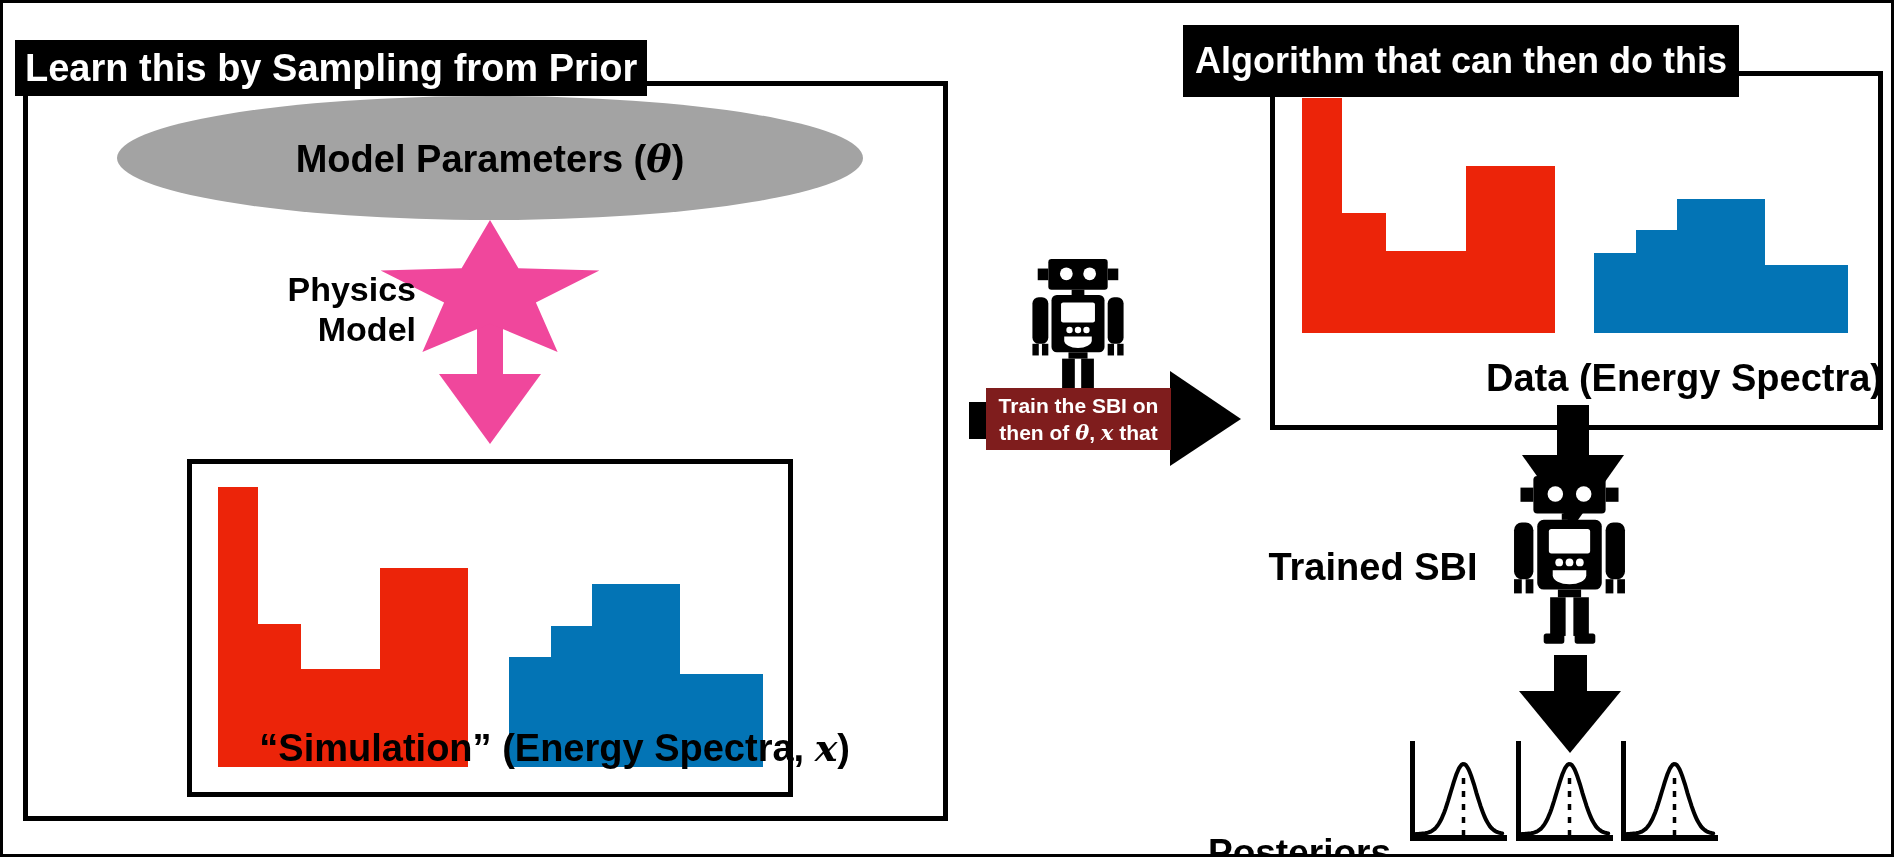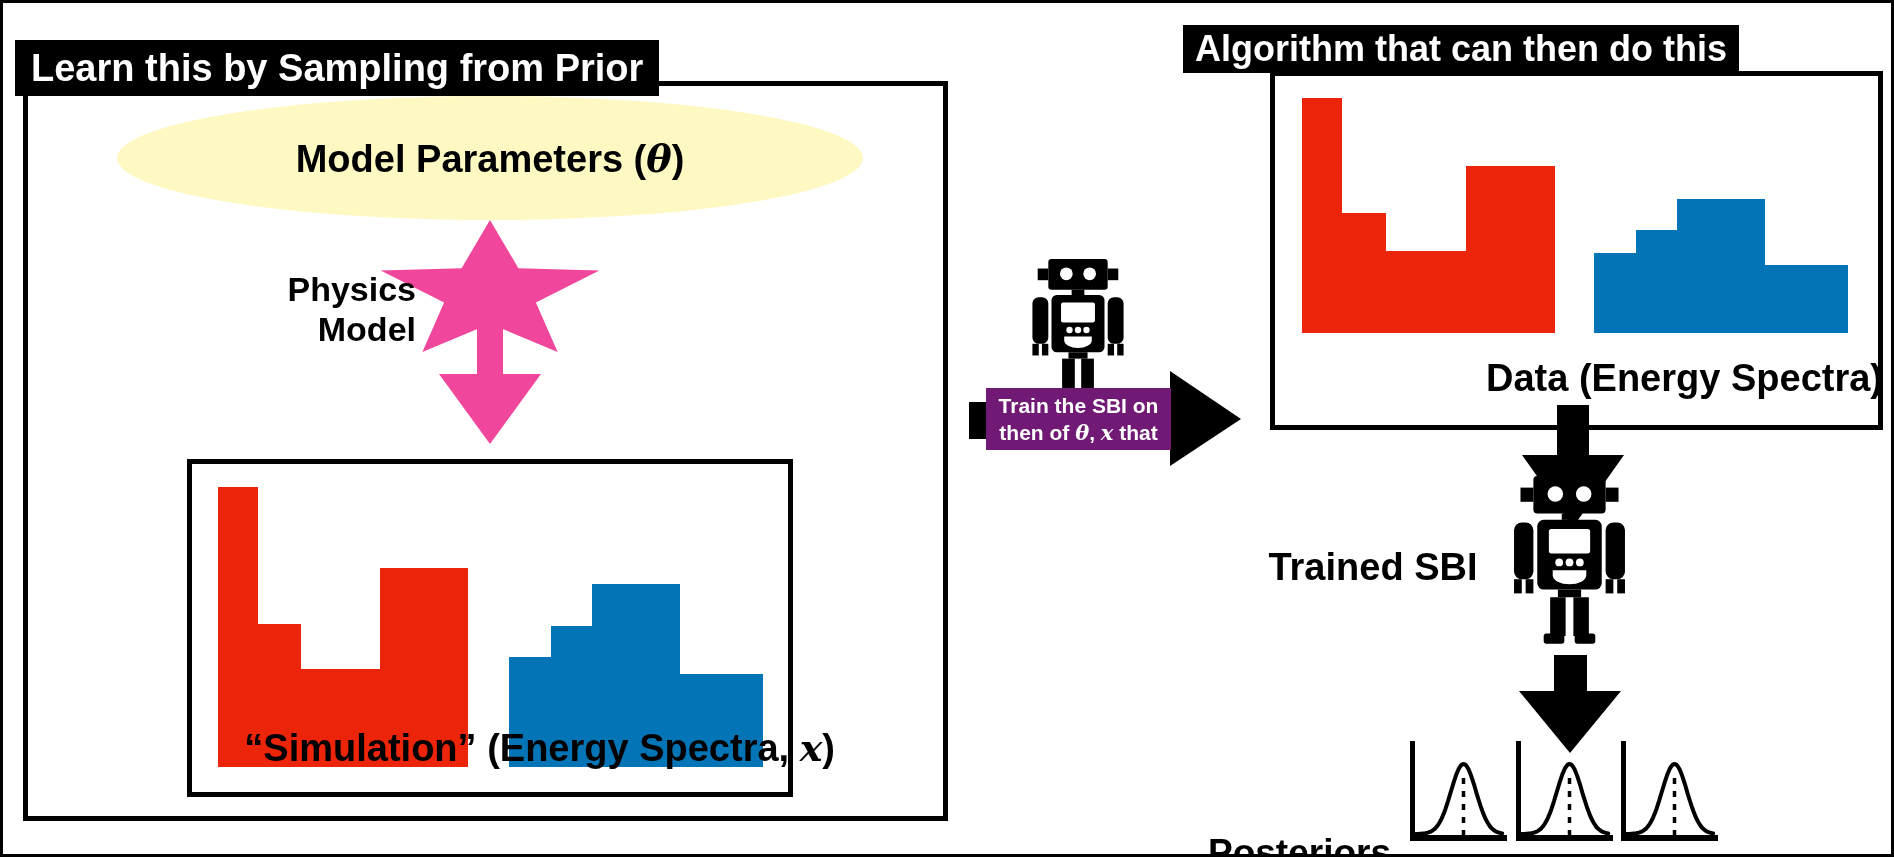--- a/index.html
+++ b/index.html
@@ -4,39 +4,39 @@
 <style>
   html,body { margin:0; padding:0; background:#888; }
   .canvas {
     position:relative; width:1894px; height:857px; background:#ffffff;
     border:3px solid #000; box-sizing:border-box; overflow:hidden;
     font-family:"Liberation Sans", sans-serif;
   }
   .box { position:absolute; border:5px solid #000; background:transparent; box-sizing:border-box; }
   .banner {
     position:absolute; background:#000; color:#fff; font-weight:700;
-    font-size:38px; line-height:48px; padding:4px 16px; white-space:nowrap;
+    font-size:38px; line-height:48px; padding:4px 10px; white-space:nowrap;
   }
-  .banner.small { font-size:36px; line-height:40px; padding:4px 12px; }
+  .banner.small { font-size:36px; line-height:40px; padding:16px 12px; }
   .ellipse {
     position:absolute; left:114px; top:93px; width:746px; height:124px;
     border-radius:50%; display:flex; align-items:center; justify-content:center;
     color:#000; font-weight:700; font-size:38px;
   }
   .caption {
     position:absolute; text-align:right; color:#000; font-weight:700; font-size:38px;
     white-space:nowrap;
   }
   .side-label { position:absolute; color:#000; font-weight:700; text-align:center; }
   .it { font-style:italic; font-family:"DejaVu Serif", serif; font-weight:600; }
   .hist { position:absolute; display:flex; align-items:flex-end; }
   .hist .bar { flex:none; }
   .train-label {
     position:absolute; left:983px; top:385px; width:185px; height:62px;
-    background:#701a75; color:#fff; font-weight:700; font-size:21px; line-height:27px;
+    background:#7f1d1d; color:#fff; font-weight:700; font-size:21px; line-height:27px;
     display:flex; flex-direction:column; align-items:center; justify-content:center;
     text-align:center; white-space:nowrap;
   }
   svg.layer { position:absolute; left:0; top:0; }
   .txt-right { text-align:center; }
 </style>
 </head>
 <body>
 
 <div class="canvas">
@@ -63,21 +63,21 @@
       <div class="bar" style="width: 31.6%; height: 35%; background: rgb(236, 36, 9);"></div>
       <div class="bar" style="width: 35.2%; height: 71%; background: rgb(236, 36, 9);"></div>
     </div>
   <div class="hist" style="left:1591px; top:196px; width:254px; height:134px;">
       <div class="bar" style="width: 16.5%; height: 60%; background: rgb(3, 116, 181);"></div>
       <div class="bar" style="width: 16.1%; height: 77%; background: rgb(3, 116, 181);"></div>
       <div class="bar" style="width: 34.7%; height: 100%; background: rgb(3, 116, 181);"></div>
       <div class="bar" style="width: 32.7%; height: 51%; background: rgb(3, 116, 181);"></div>
     </div>
 
-  <div class="ellipse" id="ellipse" style="background: #fef9c3;">
+  <div class="ellipse" id="ellipse" style="background: #a3a3a3;">
     <span><span>Model Parameters (</span><span class="it">θ</span><span>)</span></span>
   </div>
 
   <svg class="layer" width="1894" height="857" viewBox="0 0 1894 857">
     <defs>
       <g id="robot">
         <rect x="12" y="9" width="10" height="11" fill="#000"></rect>
         <rect x="78" y="9" width="10" height="11" fill="#000"></rect>
         <rect x="22" y="0" width="56" height="29" rx="3" fill="#000"></rect>
         <circle cx="39" cy="14" r="6" fill="#fff"></circle>
@@ -151,21 +151,21 @@
   </svg>
 
   <div class="banner" style="left:12px; top:37px;">Learn this by Sampling from Prior</div>
   <div class="banner small" style="left:1180px; top:22px;">Algorithm that can then do this</div>
 
   <div class="side-label" style="left:213px; top:266px; width:200px; font-size:34px; line-height:40px;text-align:right;">
     <div>Physics</div>
     <div>Model</div>
   </div>
 
-  <div class="caption" style="left:168px; top:722px; width:664px;"><span>“Simulation” (Energy Spectra, </span><span class="it">x</span><span>)</span></div>
+  <div class="caption" style="left:183px; top:722px; width:664px;"><span>“Simulation” (Energy Spectra, </span><span class="it">x</span><span>)</span></div>
 
   <div class="caption" style="left:1269px; top:354px; width:611px;">Data (Energy Spectra)</div>
 
   <div class="train-label">
     <div><span>Train the SBI on</span></div>
     <div><span>then of </span><span class="it">θ</span><span>, </span><span class="it">x</span><span> that</span></div>
   </div>
 
   <div class="side-label txt-right" style="left:1240px; top:543px; width:260px; font-size:38px;">Trained SBI</div>
 

